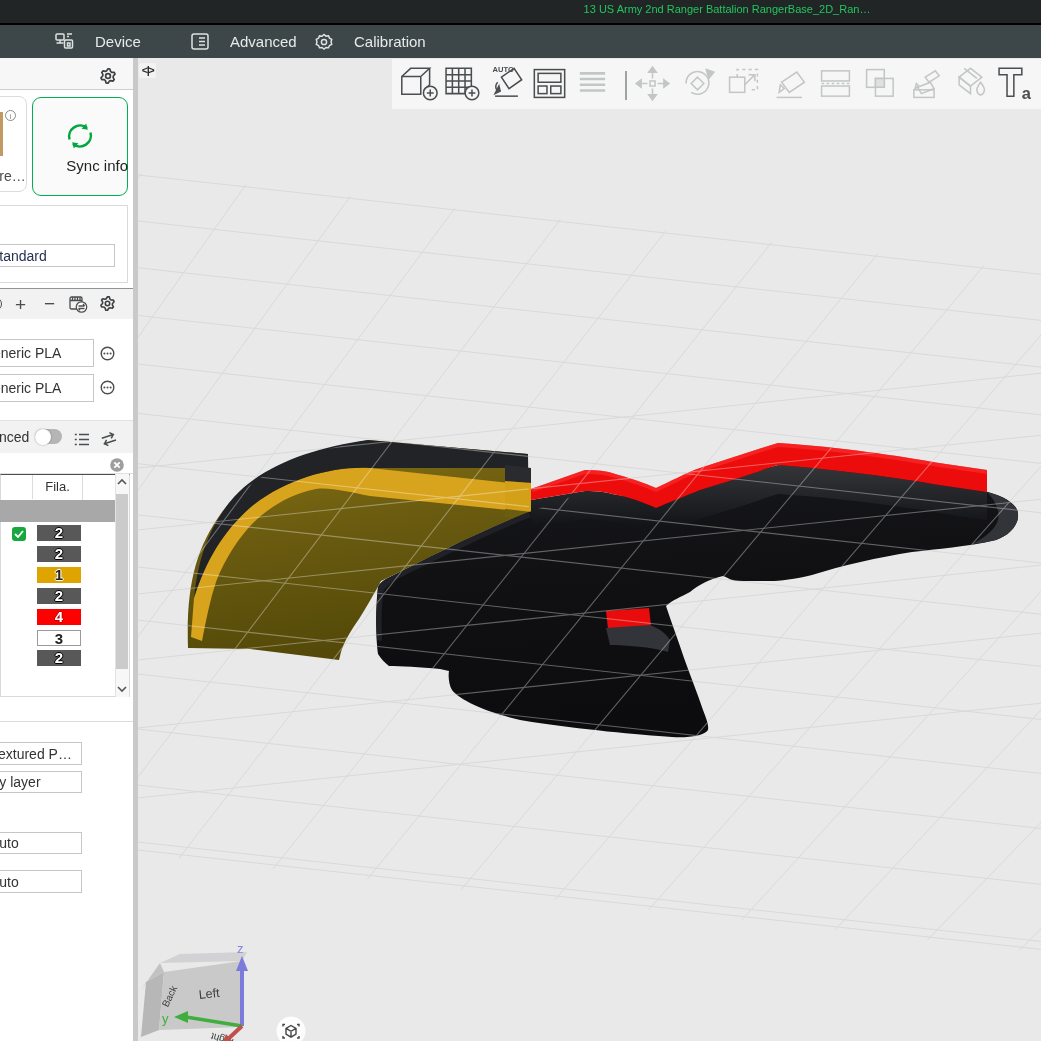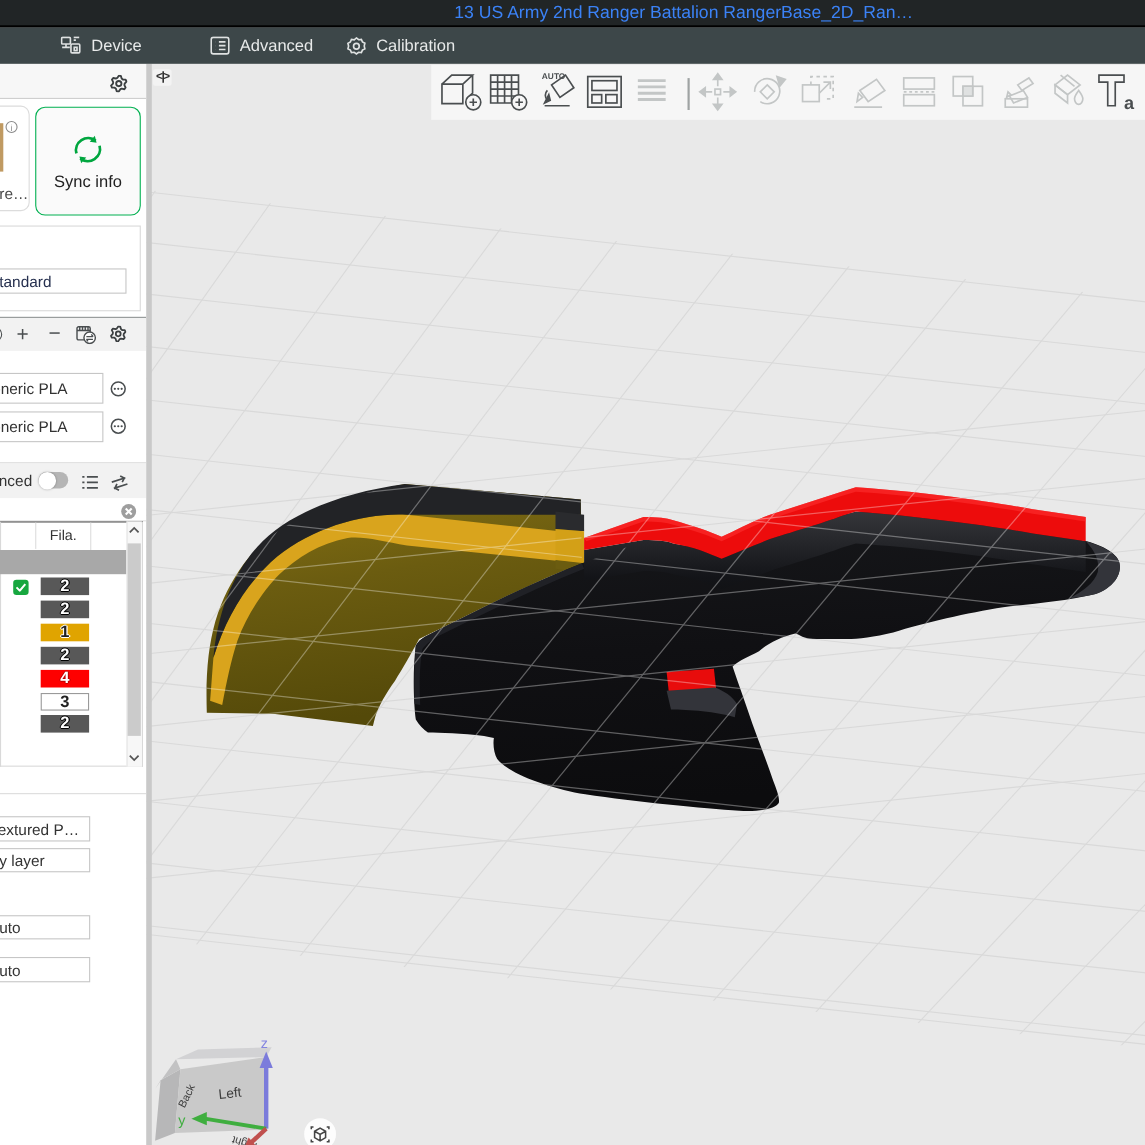--- a/index.html
+++ b/index.html
@@ -1,24 +1,24 @@
 <!DOCTYPE html>
 <html><head><meta charset="utf-8"><style>
 *{margin:0;padding:0;box-sizing:border-box}
 html,body{width:1041px;height:1041px;overflow:hidden;position:relative;
  font-family:"Liberation Sans",sans-serif;background:#e9e9e9}
 .abs{position:absolute}
 .scene{left:0;top:0;z-index:1}
 .titlebar{position:absolute;left:0;top:0;width:1041px;height:25px;background:#212526;
  border-bottom:2px solid #000;z-index:6}
-.titlebar span{position:absolute;top:3px;left:413px;width:628px;
- color:#3b82f6;font-size:16px}
+.titlebar span{position:absolute;top:3px;left:413px;width:628px;text-align:center;
+ color:#22c55e;font-size:11px}
 .menubar{position:absolute;left:0;top:25px;width:1041px;height:33px;background:#3d4749;
  color:#e8eaea;font-size:15px;z-index:6}
-.mitem{position:absolute;top:0;height:33px;display:flex;align-items:center;gap:9px}
+.mitem{position:absolute;top:0;height:33px;display:flex;align-items:center;gap:21px}
 .toolbar{position:absolute;left:392px;top:59px;width:649px;height:50px;background:#f6f6f6;z-index:2}
 .sidebar{position:absolute;left:0;top:58px;width:133px;height:983px;background:#fff;overflow:hidden;z-index:4}
 .splitter{position:absolute;left:133px;top:58px;width:5px;height:983px;background:#c9c9c9;z-index:4}
 .collapse{position:absolute;left:139px;top:63px;width:17px;height:15px;background:#f3f3f3;
  border-radius:2px;color:#2e2e2e;font-size:11px;font-weight:700;text-align:center;line-height:14px;letter-spacing:-1.5px;z-index:2}
 .inp{position:absolute;background:#fff;border:1px solid #c6c6c6;font-size:14px;color:#333;
  overflow:hidden;white-space:nowrap}
 .inp span{position:absolute;top:50%;transform:translateY(-50%)}
 .chip{position:absolute;left:37px;width:44px;height:16px;font-size:15px;font-weight:700;
  text-align:center;line-height:16px}
@@ -288,21 +288,21 @@
 <div class="abs" style="left:0;top:54px;width:3px;height:44px;background:#c09a62"></div>
 <div class="abs" style="left:5px;top:52px;width:11px;height:11px;border:1.2px solid #8a8a8a;border-radius:50%;color:#8a8a8a;font-size:8px;text-align:center;line-height:11px">i</div>
 <div class="abs" style="left:-10px;top:110px;font-size:14px;color:#4a4a4a">Pre…</div>
 <div class="abs" style="left:32px;top:39px;width:96px;height:99px;background:#fafafa;border:1.5px solid #00b050;border-radius:9px"></div>
 <div class="abs" style="left:63px;top:63px"><svg width="34" height="30" viewBox="0 0 34 30" fill="none" stroke="#00a63f" stroke-width="2.5">
 <path d="M6.5 18.5a11 11 0 0 1 17.5-11.5"></path>
         <path d="M27.5 11.5a11 11 0 0 1-17.5 11.5"></path>
 <path d="M23.2 2.5l1.6 6.2-6.2-.9z" fill="#00a63f" stroke="none"></path>
 <path d="M10.8 27.5l-1.6-6.2 6.2.9z" fill="#00a63f" stroke="none"></path>
       </svg></div>
-<div class="abs" style="left:32px;top:99px;width:96px;text-align:center;font-size:15px;color:#222">Sync info</div>
+<div class="abs" style="left:32px;top:99px;width:96px;text-align:right;font-size:15px;color:#222">Sync info</div>
 <div class="abs" style="left:-40px;top:147px;width:168px;height:78px;border:1px solid #d9d9d9;background:#fff"></div>
 <div class="inp" style="left:-30px;top:186px;width:145px;height:23px">
       <span style="left:19px;color:#26304f">Standard</span>
     </div>
 <div class="abs" style="left:0;top:230px;width:133px;height:1.5px;background:#8f9494"></div>
 <div class="abs" style="left:0;top:231px;width:133px;height:30px;background:#f2f2f2"></div>
 <div class="abs" style="left:-12px;top:239px;width:14px;height:14px;border:1.4px solid #4a4e50;border-radius:50%"></div>
 <div class="abs" style="left:15px;top:236px;font-size:19px;color:#4a4e50;font-weight:300">+</div>
 <div class="abs" style="left:44px;top:235px;font-size:19px;color:#4a4e50;font-weight:300">−</div>
 <div class="abs" style="left:69px;top:238px"><svg width="19" height="17" viewBox="0 0 19 17" fill="none" stroke="#4a4e50" stroke-width="1.3">

